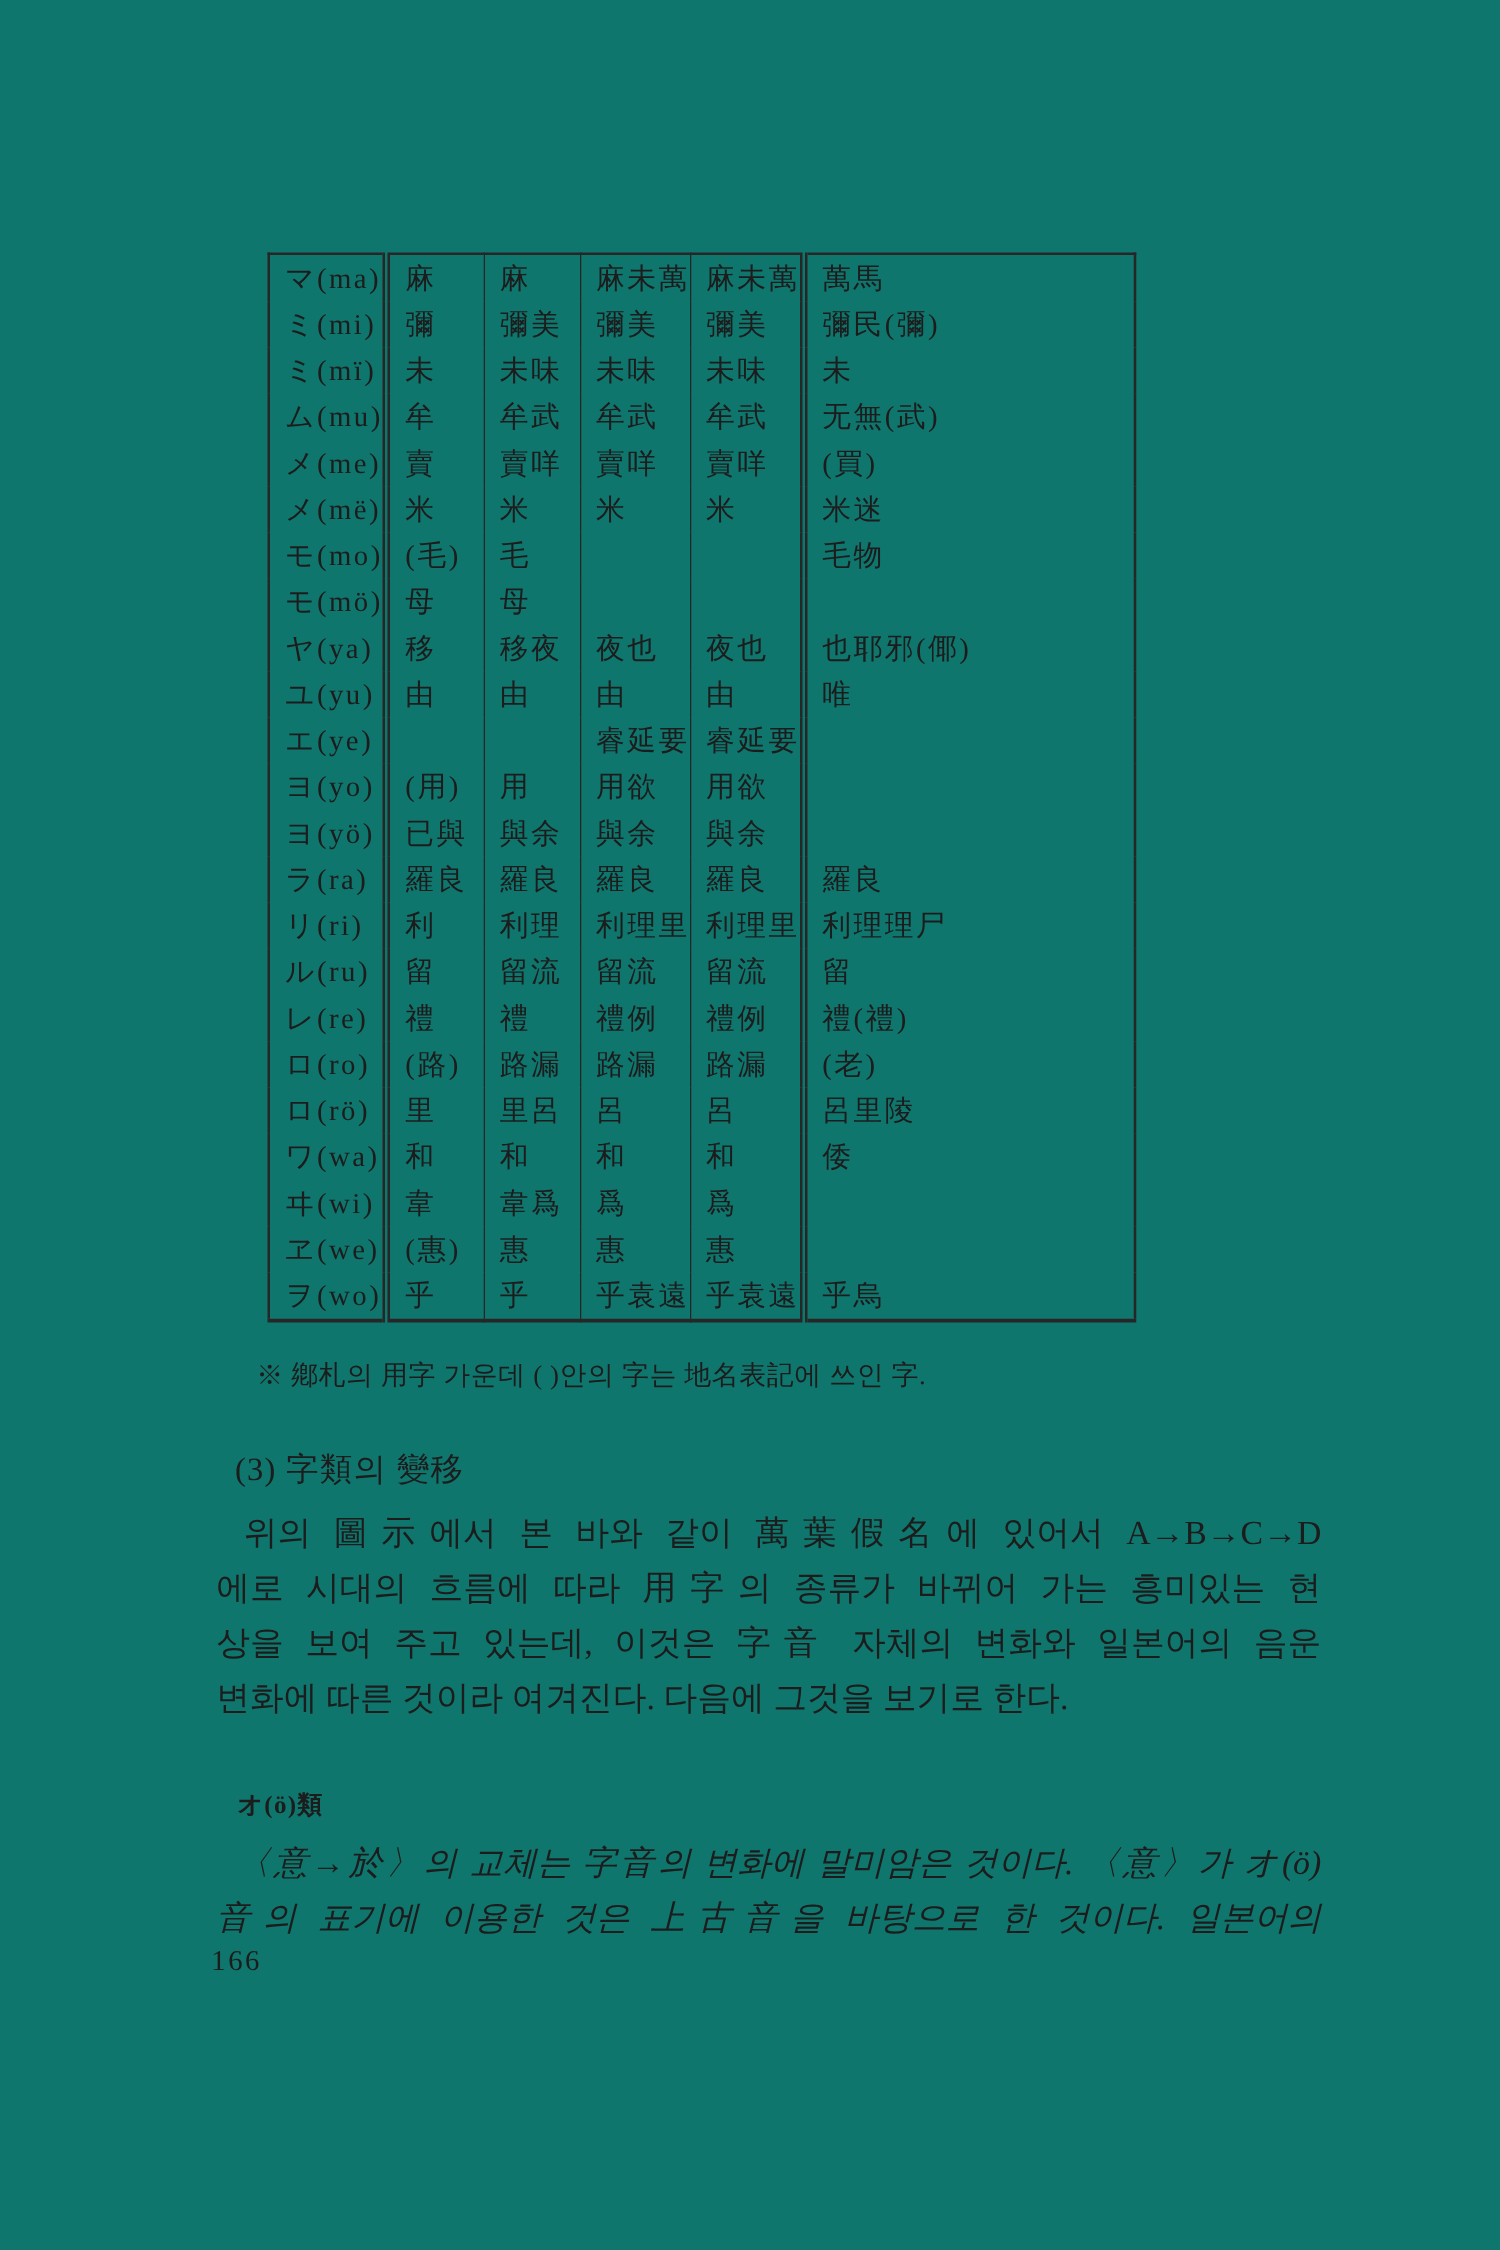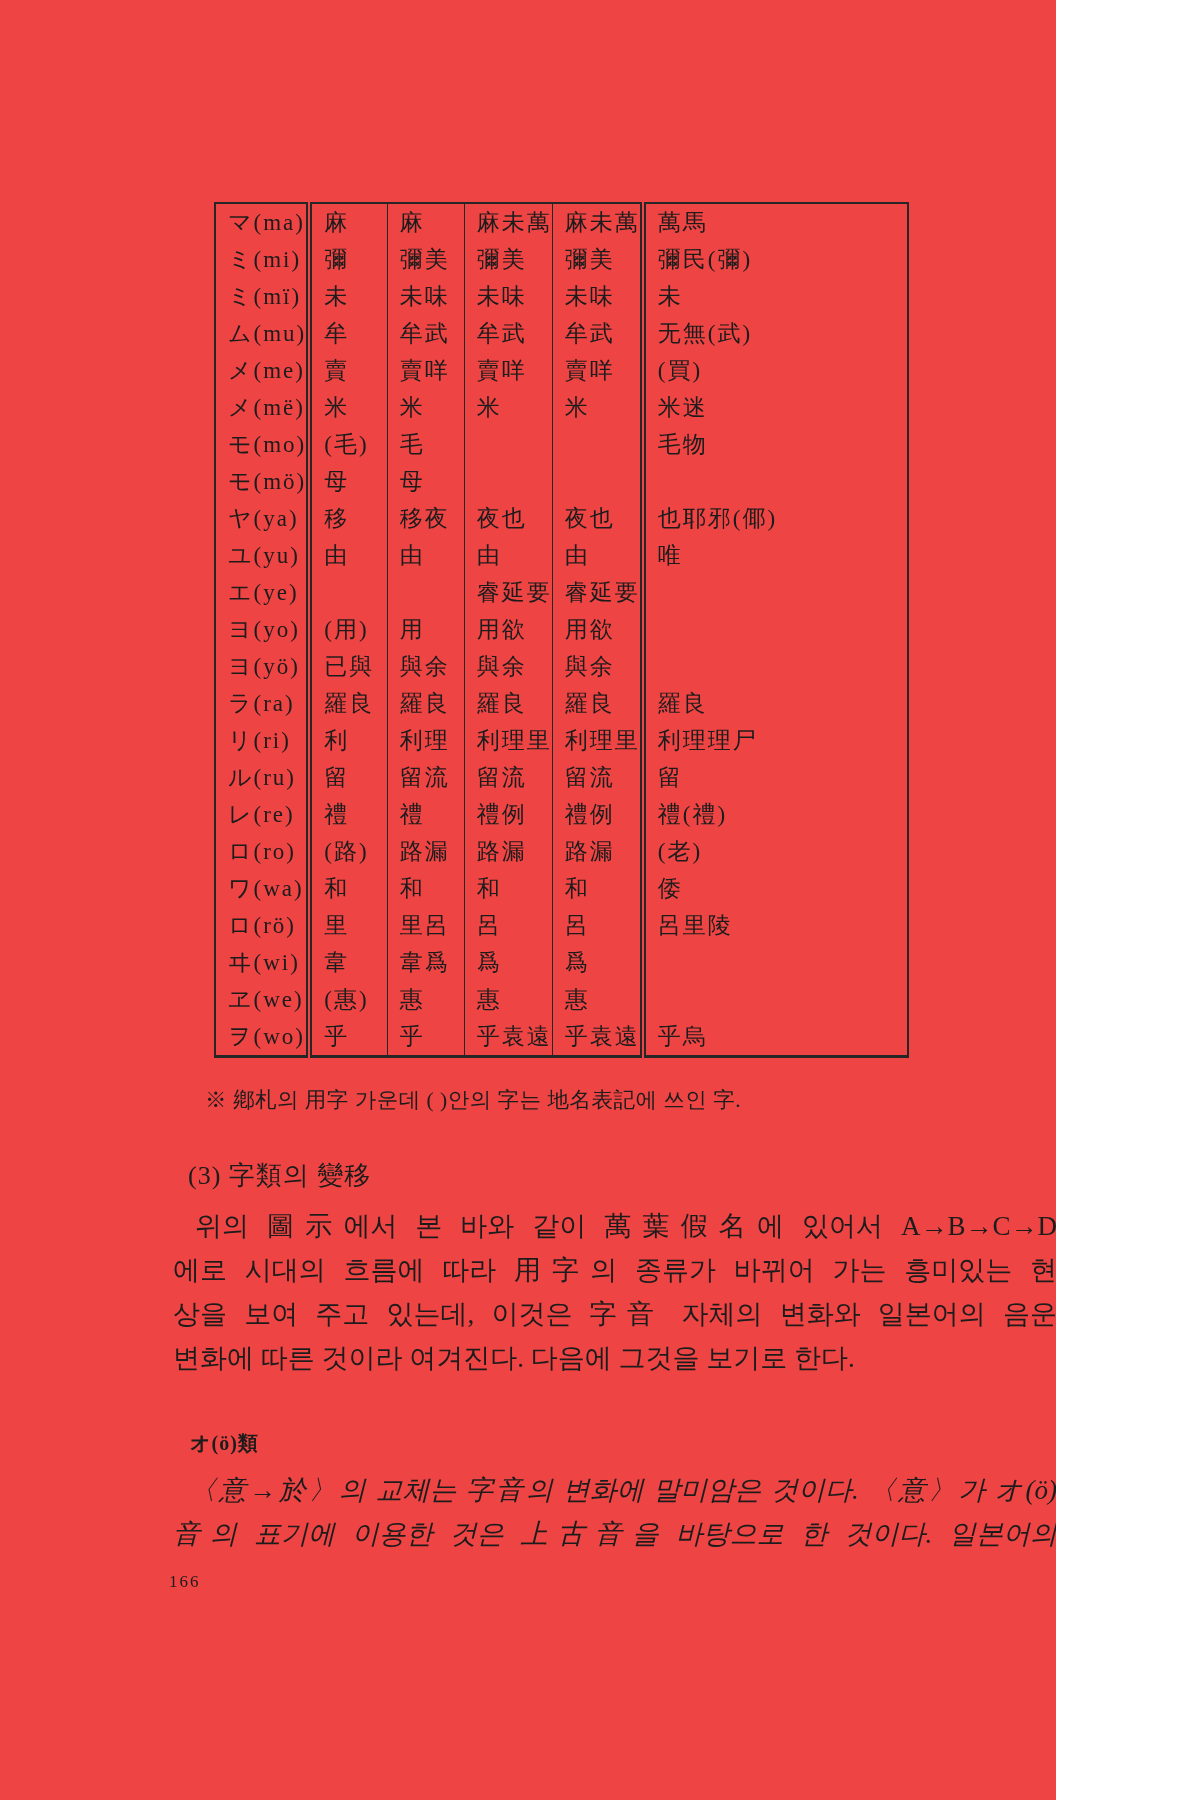--- a/index.html
+++ b/index.html
@@ -1,20 +1,20 @@
 <!DOCTYPE html>
 <html><head>
 <meta charset="utf-8">
 <style>
   html, body { margin: 0; padding: 0; }
   .page {
     position: relative;
-    width: 1056px;
+    width: 1200px;
     height: 1800px;
-    background: #ef4444;
+    background: #0f766e;
     color: #1c1c1c;
     font-family: "Liberation Serif", "DejaVu Serif", serif;
     overflow: hidden;
   }
 
   
   .kana-table-wrap {
     position: absolute;
     left: 214px;
     top: 202px;
@@ -90,23 +90,22 @@
     font-weight: bold;
     letter-spacing: 1px;
   }
   .para2 { top: 1468px; font-style: italic; }
   .para2 .line.indent { padding-left: 16px; }
 
   .page-number {
     position: absolute;
     left: 169px;
     top: 1556px;
-    font-size: 17px;
+    font-size: 23px;
     letter-spacing: 2px;
-    margin-top: 16px;
   }
 </style>
 </head>
 <body>
 
 <div class="page">
 
   <div class="kana-table-wrap">
     <table class="kana-table">
       <colgroup>
@@ -256,36 +255,36 @@
           </tr>
           <tr>
             <td class="col-kana">ロ(ro)</td>
             <td class="col-a">(路)</td>
             <td class="col-b">路漏</td>
             <td class="col-c">路漏</td>
             <td class="col-d">路漏</td>
             <td class="col-h">(老)</td>
           </tr>
           <tr>
+            <td class="col-kana">ロ(rö)</td>
+            <td class="col-a">里</td>
+            <td class="col-b">里呂</td>
+            <td class="col-c">呂</td>
+            <td class="col-d">呂</td>
+            <td class="col-h">呂里陵</td>
+          </tr>
+          <tr>
             <td class="col-kana">ワ(wa)</td>
             <td class="col-a">和</td>
             <td class="col-b">和</td>
             <td class="col-c">和</td>
             <td class="col-d">和</td>
             <td class="col-h">倭</td>
           </tr>
           <tr>
-            <td class="col-kana">ロ(rö)</td>
-            <td class="col-a">里</td>
-            <td class="col-b">里呂</td>
-            <td class="col-c">呂</td>
-            <td class="col-d">呂</td>
-            <td class="col-h">呂里陵</td>
-          </tr>
-          <tr>
             <td class="col-kana">ヰ(wi)</td>
             <td class="col-a">韋</td>
             <td class="col-b">韋爲</td>
             <td class="col-c">爲</td>
             <td class="col-d">爲</td>
             <td class="col-h"></td>
           </tr>
           <tr>
             <td class="col-kana">ヱ(we)</td>
             <td class="col-a">(惠)</td>

